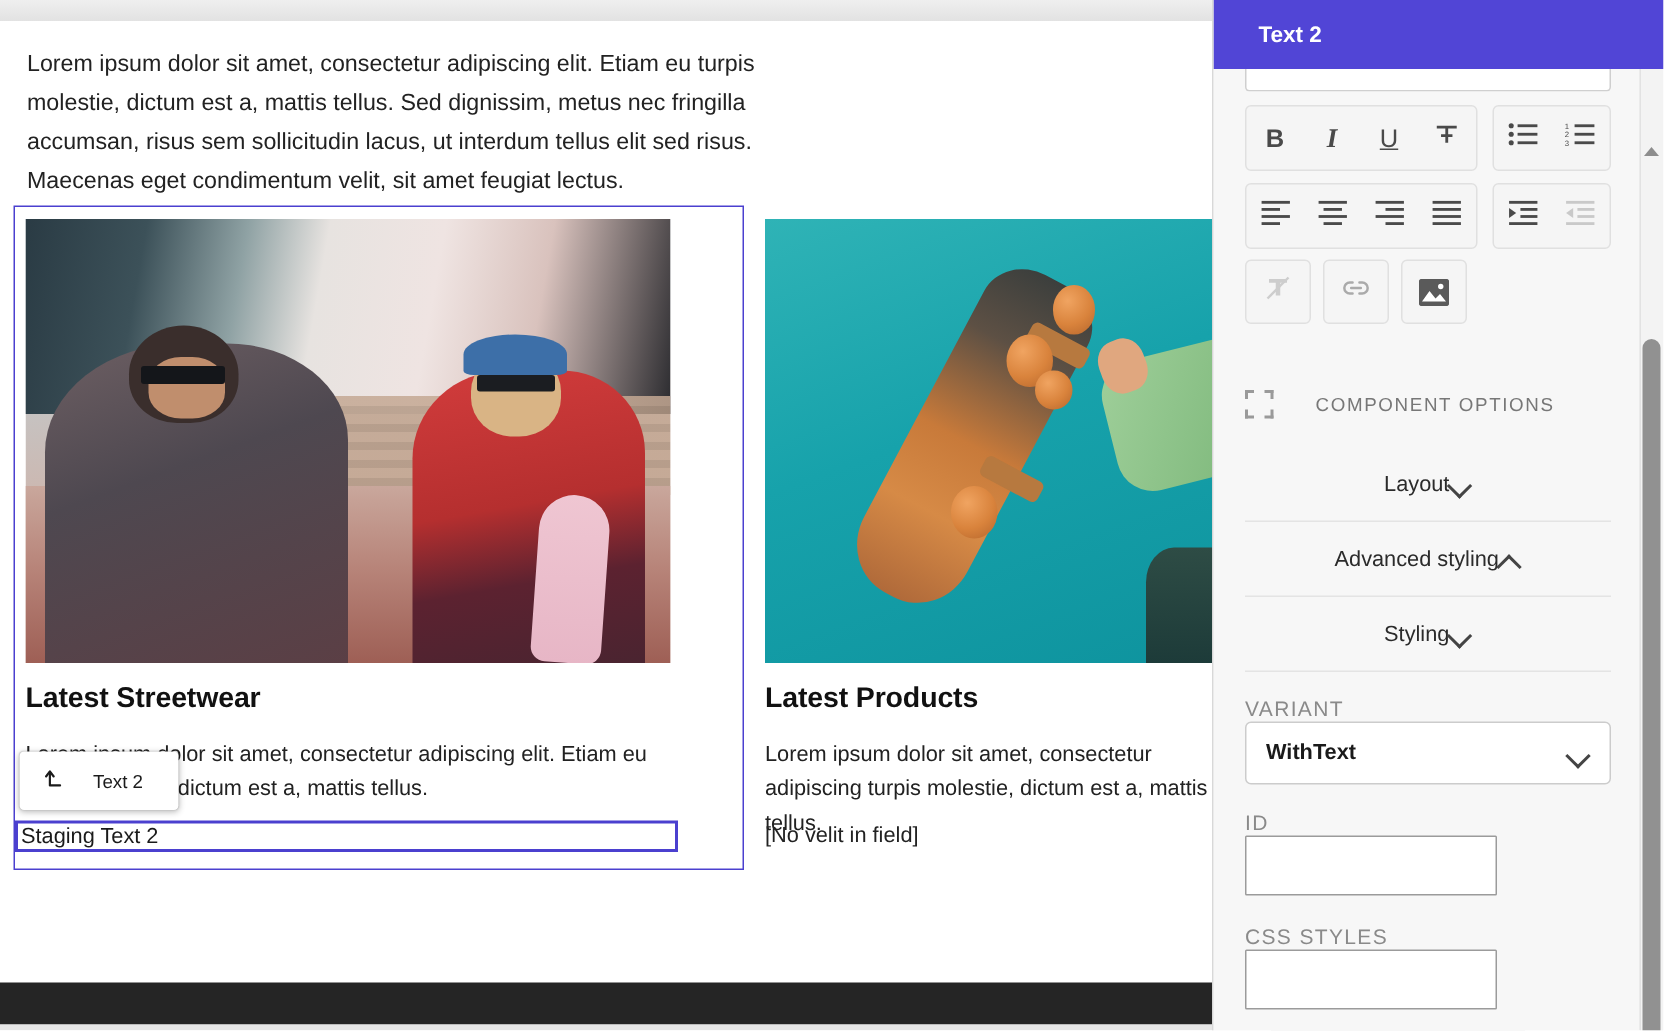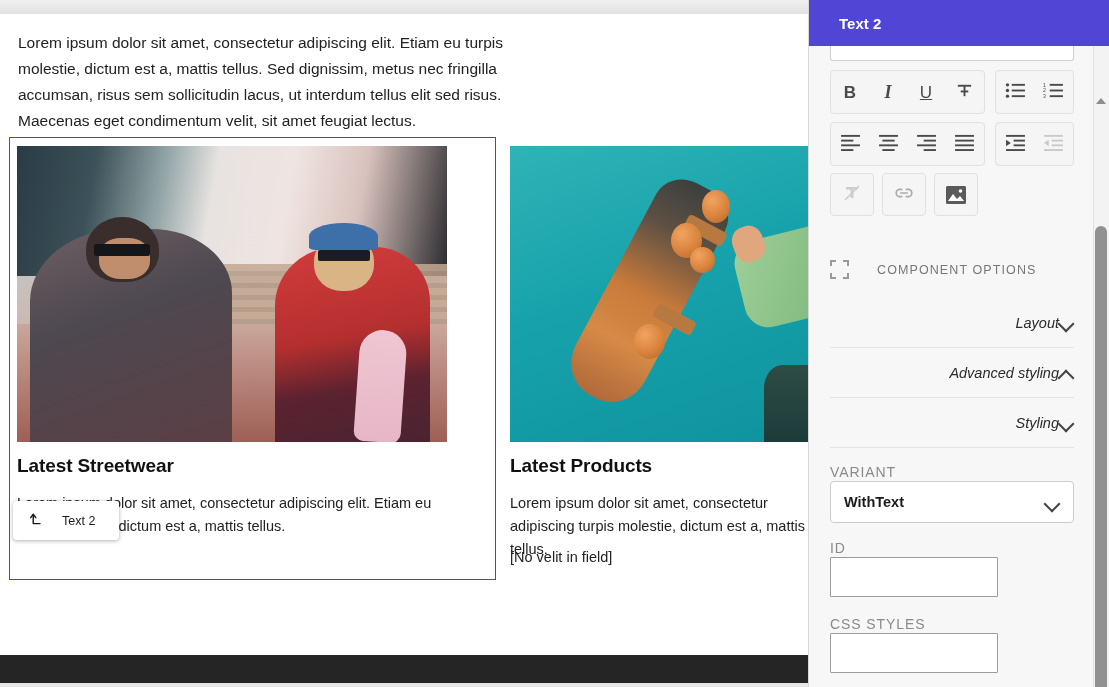--- a/index.html
+++ b/index.html
@@ -208,23 +208,22 @@
   }
   .co-title {
     font-size: 12.5px; letter-spacing: 1.1px; color: #777777;
   }
 
   .accordion {
     position: absolute; left: 21px; width: 244px;
   }
   .acc-row {
     height: 50px;
-    display: flex; align-items: center; justify-content: flex-end;
+    display: flex; align-items: center; justify-content: center;
     border-bottom: 1px solid #e4e4e4;
-    font-style: italic;
   }
   .acc-label { font-size: 14.5px; color: #2b2b2b; }
   .chev {
     width: 15px; height: 9px; position: relative;
   }
   .chev::before {
     content: ""; position: absolute; left: 1px; top: 0;
     width: 10px; height: 10px;
     border-right: 2px solid #444; border-bottom: 2px solid #444;
     transform: rotate(45deg);
@@ -436,20 +435,21 @@
             <div class="torso"></div>
           </div>
         </div>
         <div class="card-title">Latest Products</div>
         <div class="card-body">Lorem ipsum dolor sit amet, consectetur adipiscing turpis molestie, dictum est a, mattis tellus.</div>
         <div class="card-extra">[No velit in field]</div>
       </div>
 
     </div>
 
+    <input class="staging-input" type="text" value="Staging Text 2" style="">
 
     <div class="badge">
       <span>
         <svg width="17" height="17" viewBox="0 0 20 20">
           <path d="M13 16 L5 16 L5 6" fill="none" stroke="#1b1b1b" stroke-width="1.7" stroke-linecap="round" stroke-linejoin="round"></path>
           <path d="M2 9 L5 5 L8 9" fill="none" stroke="#1b1b1b" stroke-width="1.7" stroke-linecap="round" stroke-linejoin="round"></path>
         </svg>
       </span>
       <span class="badge-label">Text 2</span>
     </div>

